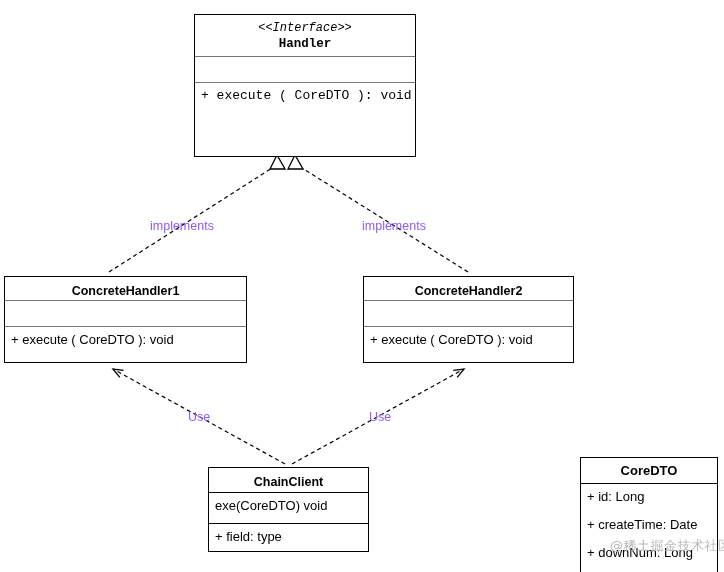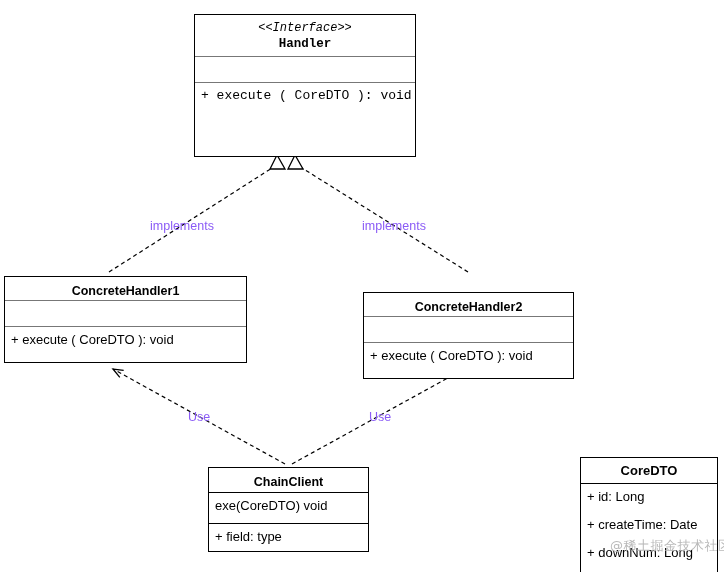--- a/index.html
+++ b/index.html
@@ -132,21 +132,21 @@
   <div class="uml-box" style="left:4px; top:276px; width:243px; height:87px;">
     <div class="sect hdr" style="height:23px;">
       <span>ConcreteHandler1</span>
     </div>
     <div class="sect" style="height:26px;"></div>
     <div class="sect" style="height:36px;">
       <div class="member">+ execute ( CoreDTO ): void</div>
     </div>
   </div>
 
-  <div class="uml-box" style="left:363px; top:276px; width:211px; height:87px;margin-top:16px;">
+  <div class="uml-box" style="left:363px; top:276px; width:211px; height:87px;">
     <div class="sect hdr" style="height:23px;">
       <span>ConcreteHandler2</span>
     </div>
     <div class="sect" style="height:26px;"></div>
     <div class="sect" style="height:36px;">
       <div class="member">+ execute ( CoreDTO ): void</div>
     </div>
   </div>
 
   <div class="uml-box" style="left:208px; top:467px; width:161px; height:85px;">

